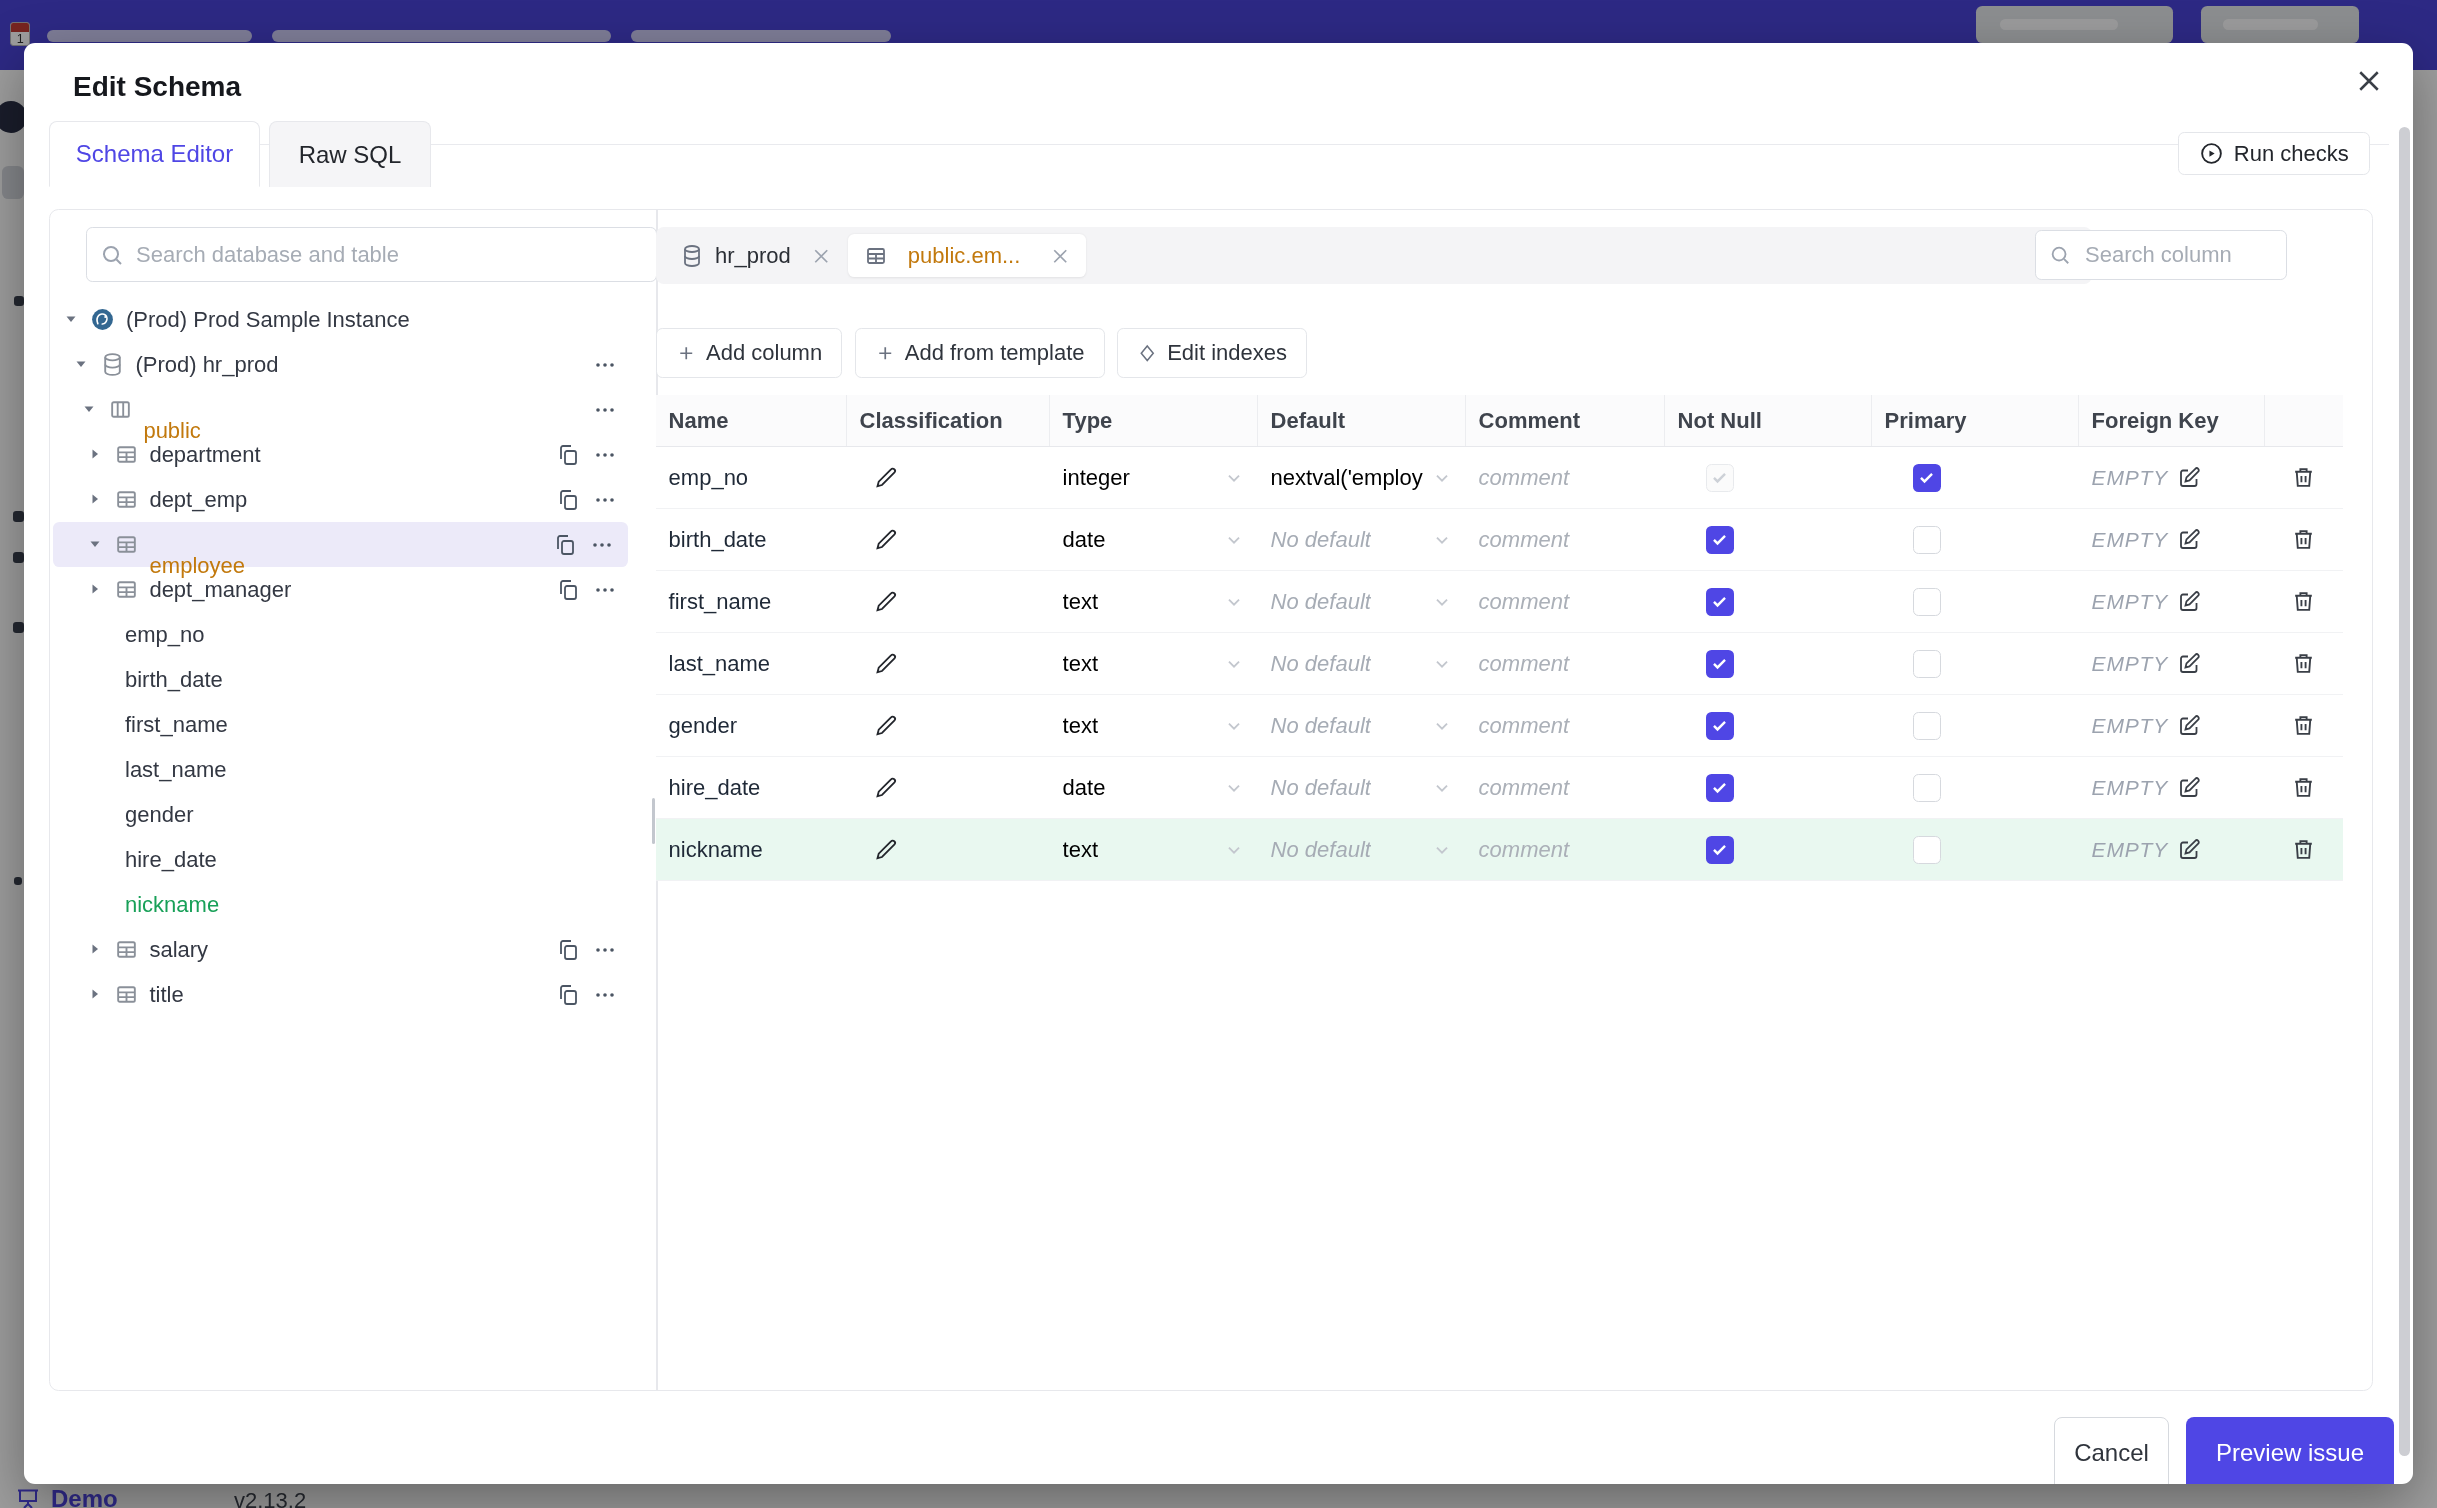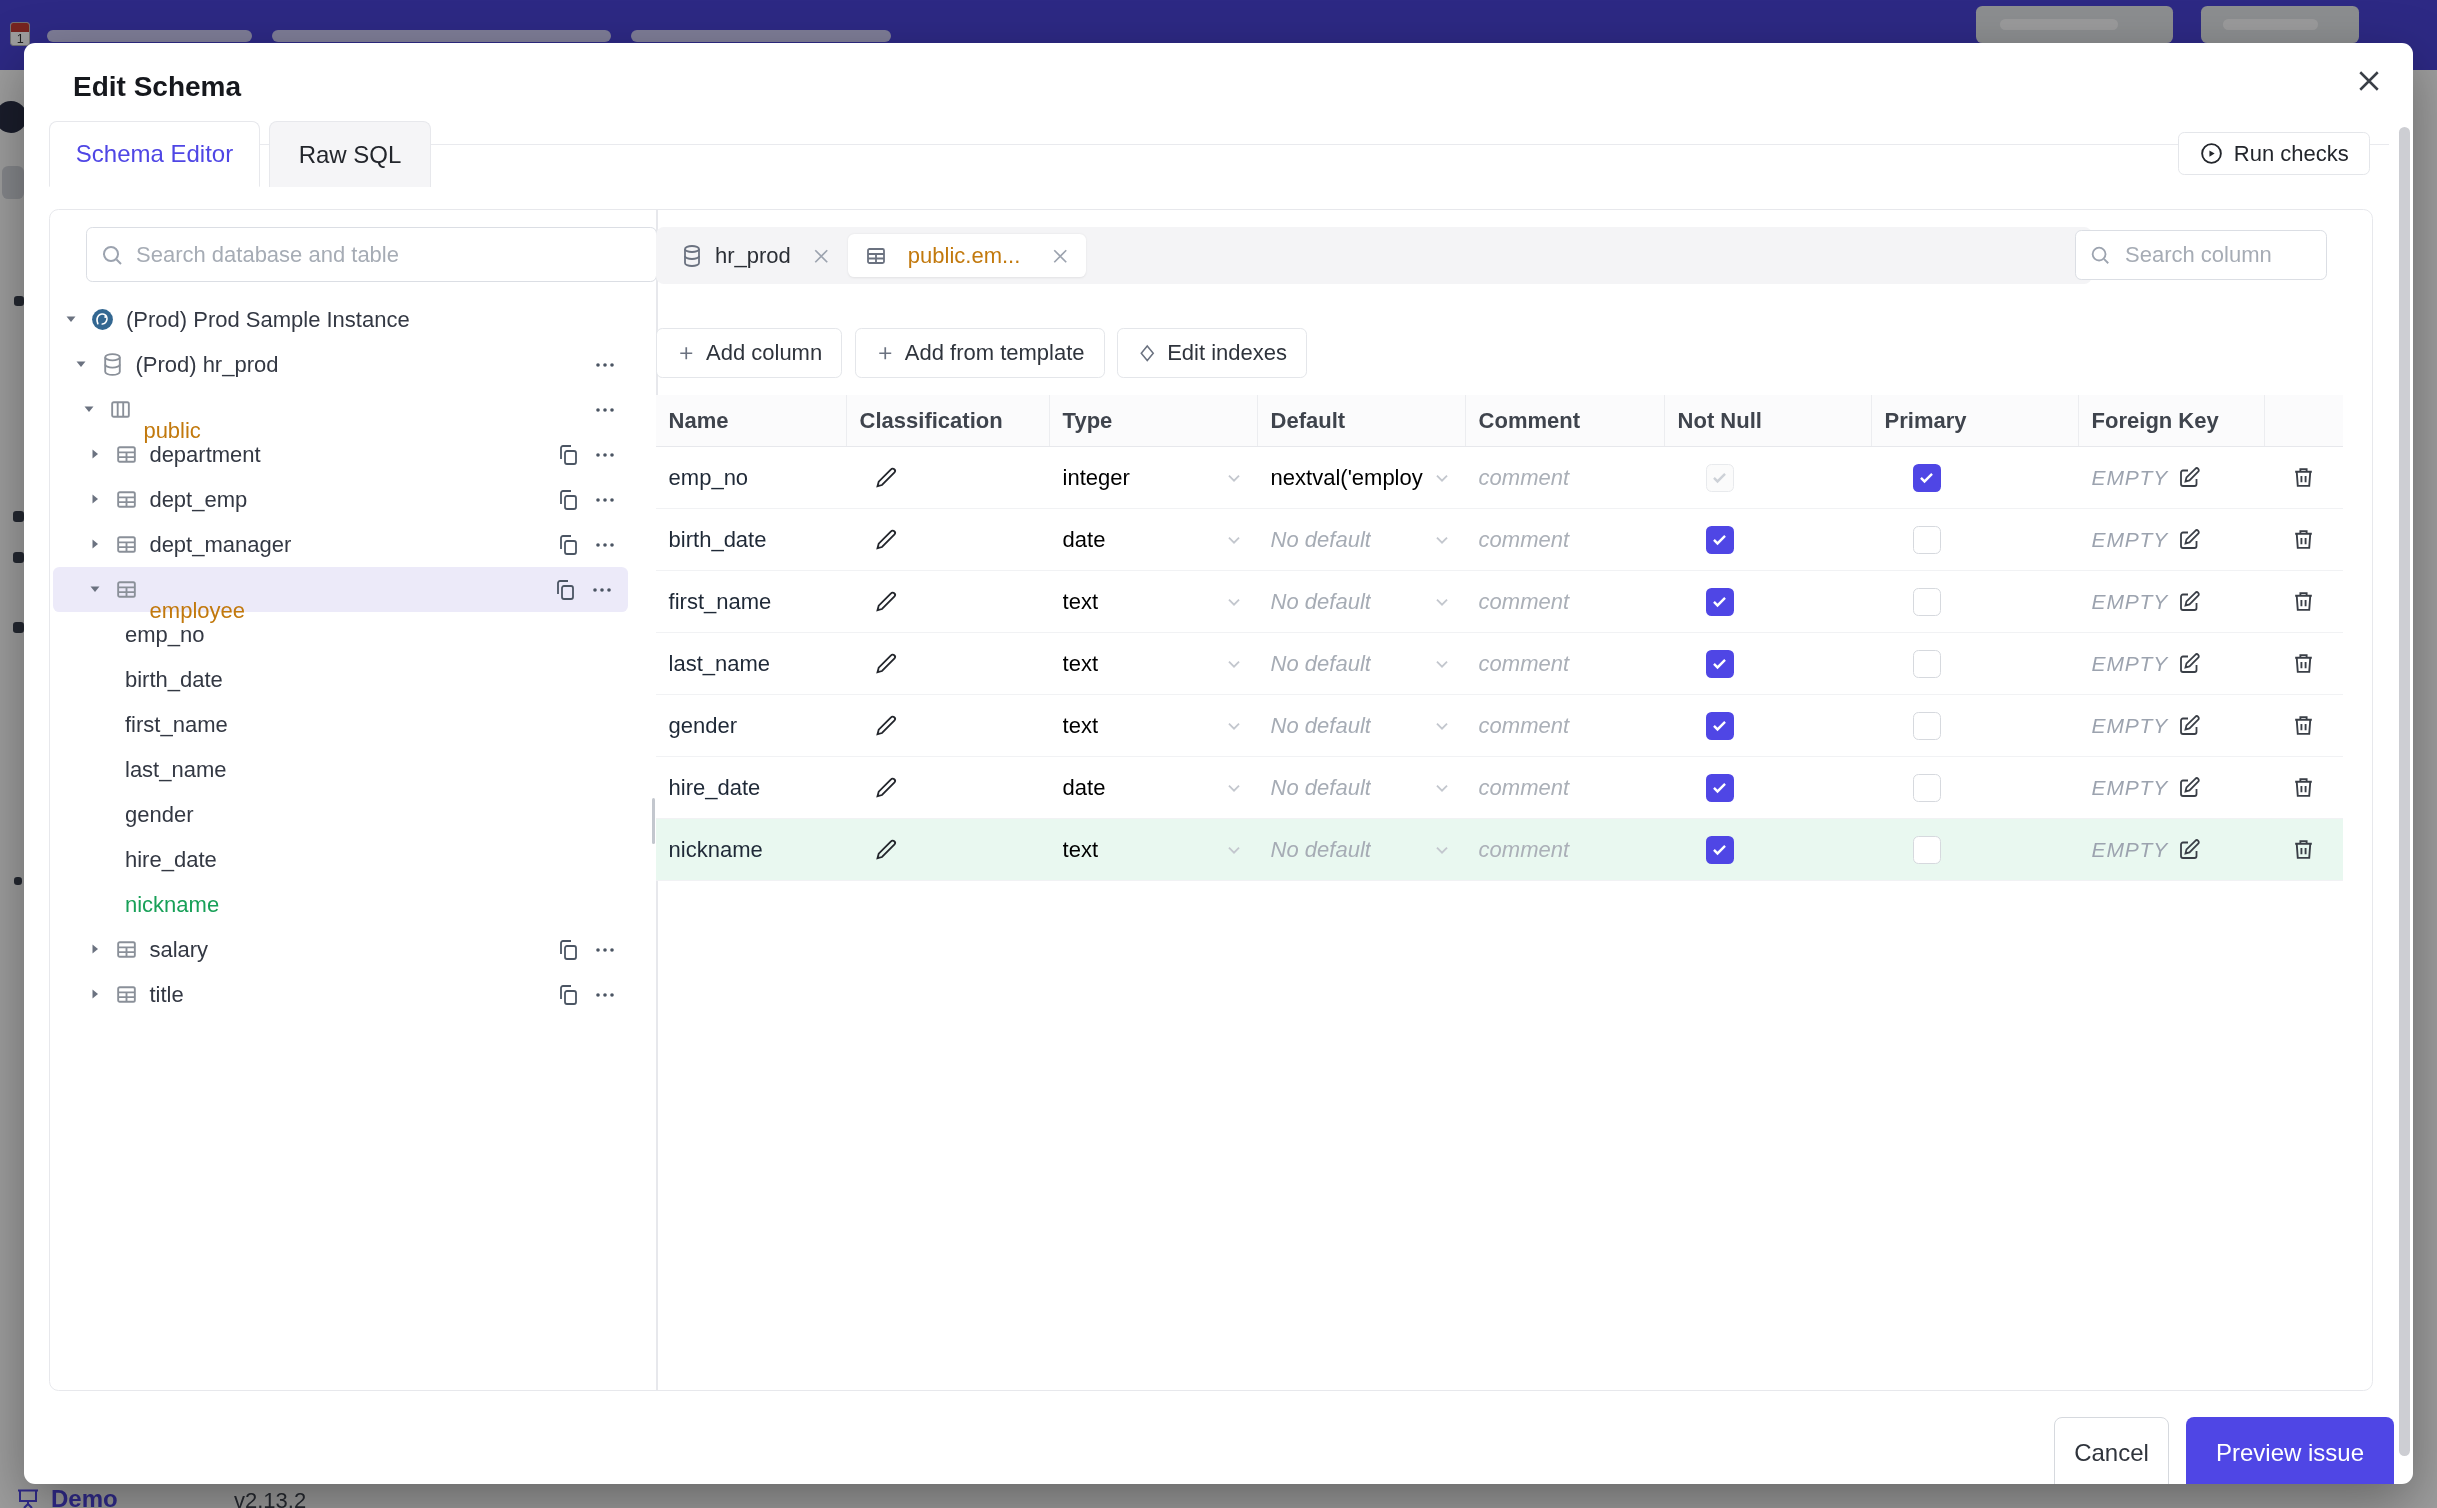--- a/index.html
+++ b/index.html
@@ -77,21 +77,21 @@
   .chips-bar { position:absolute; left:606px; top:17.4px; width:1436px; height:57px; background:#F4F4F6;
     border-radius:8px; display:flex; align-items:center; padding:0 8px; }
   .chip { display:flex; align-items:center; gap:11px; height:43px; padding:0 16px; font-size:22px;
     color:#2A2E35; cursor:pointer; }
   .chip .cicon { color:#6B7280; display:flex; }
   .chip .x { color:#9CA3AF; display:flex; margin-left:9.5px; cursor:pointer; }
   .chip.active { background:#fff; border-radius:6.3px; box-shadow:0 0.8px 2.4px rgba(0,0,0,0.08);gap:20px; }
   .chip.active .label { color:#C2790D; }
   .chip .label { white-space:nowrap; }
 
-  .col-search { position:absolute; left:2000px; top:20px; width:252px; height:50px; }
+  .col-search { position:absolute; left:1960px; top:20px; width:252px; height:50px; }
 
   .toolbar { position:absolute; left:606px; top:118px; display:flex; gap:12.6px; }
   .tbtn { height:50px; display:flex; align-items:center; gap:9.5px; padding:0 19px; background:#fff;
     border:1.6px solid #E4E6EA; border-radius:6.3px; font-size:22px; color:#2F343C; cursor:pointer; }
   .tbtn .bicon { color:#6B7280; display:flex; }
 
   
   .etable { position:absolute; left:606px; top:185px; width:1687px; }
   .erow { display:grid; grid-template-columns:191px 203px 208px 208px 199px 207px 207px 186px 77px; align-items:stretch; }
   .ehead { background:#FBFBFC; border-bottom:1.6px solid #E7E8EC; height:52px; }
@@ -389,57 +389,57 @@
                 <use href="#i-copy"></use>
               </svg>
             </span>
           <span class="act">
               <svg width="24" height="24" fill="currentColor" viewBox="0 0 30 30">
                 <use href="#i-more"></use>
               </svg>
             </span>
         </div>
 
+        <div class="trow selected" style="padding-left:33px;">
+          <span class="caret">
+              <svg width="16" height="16" fill="currentColor" viewBox="0 0 20 20">
+                <use href="#i-caret-down"></use>
+              </svg>
+            </span>
+          <span class="ticon">
+              <svg width="25" height="25" viewBox="0 0 32 32">
+                <use href="#i-table"></use>
+              </svg>
+            </span>
+          <span class="lbl amber">employee</span>
+          <span class="sp"></span>
+          <span class="act">
+              <svg width="24" height="24" viewBox="0 0 30 30">
+                <use href="#i-copy"></use>
+              </svg>
+            </span>
+          <span class="act">
+              <svg width="24" height="24" fill="currentColor" viewBox="0 0 30 30">
+                <use href="#i-more"></use>
+              </svg>
+            </span>
+        </div>
+
         <div class="trow" style="padding-left:36px;">
           <span class="caret">
               <svg width="16" height="16" fill="currentColor" viewBox="0 0 20 20">
                 <use href="#i-caret-right"></use>
               </svg>
             </span>
           <span class="ticon">
               <svg width="25" height="25" viewBox="0 0 32 32">
                 <use href="#i-table"></use>
               </svg>
             </span>
           <span class="lbl">dept_manager</span>
-          <span class="sp"></span>
-          <span class="act">
-              <svg width="24" height="24" viewBox="0 0 30 30">
-                <use href="#i-copy"></use>
-              </svg>
-            </span>
-          <span class="act">
-              <svg width="24" height="24" fill="currentColor" viewBox="0 0 30 30">
-                <use href="#i-more"></use>
-              </svg>
-            </span>
-        </div>
-
-        <div class="trow selected" style="padding-left:33px;">
-          <span class="caret">
-              <svg width="16" height="16" fill="currentColor" viewBox="0 0 20 20">
-                <use href="#i-caret-down"></use>
-              </svg>
-            </span>
-          <span class="ticon">
-              <svg width="25" height="25" viewBox="0 0 32 32">
-                <use href="#i-table"></use>
-              </svg>
-            </span>
-          <span class="lbl amber">employee</span>
           <span class="sp"></span>
           <span class="act">
               <svg width="24" height="24" viewBox="0 0 30 30">
                 <use href="#i-copy"></use>
               </svg>
             </span>
           <span class="act">
               <svg width="24" height="24" fill="currentColor" viewBox="0 0 30 30">
                 <use href="#i-more"></use>
               </svg>

